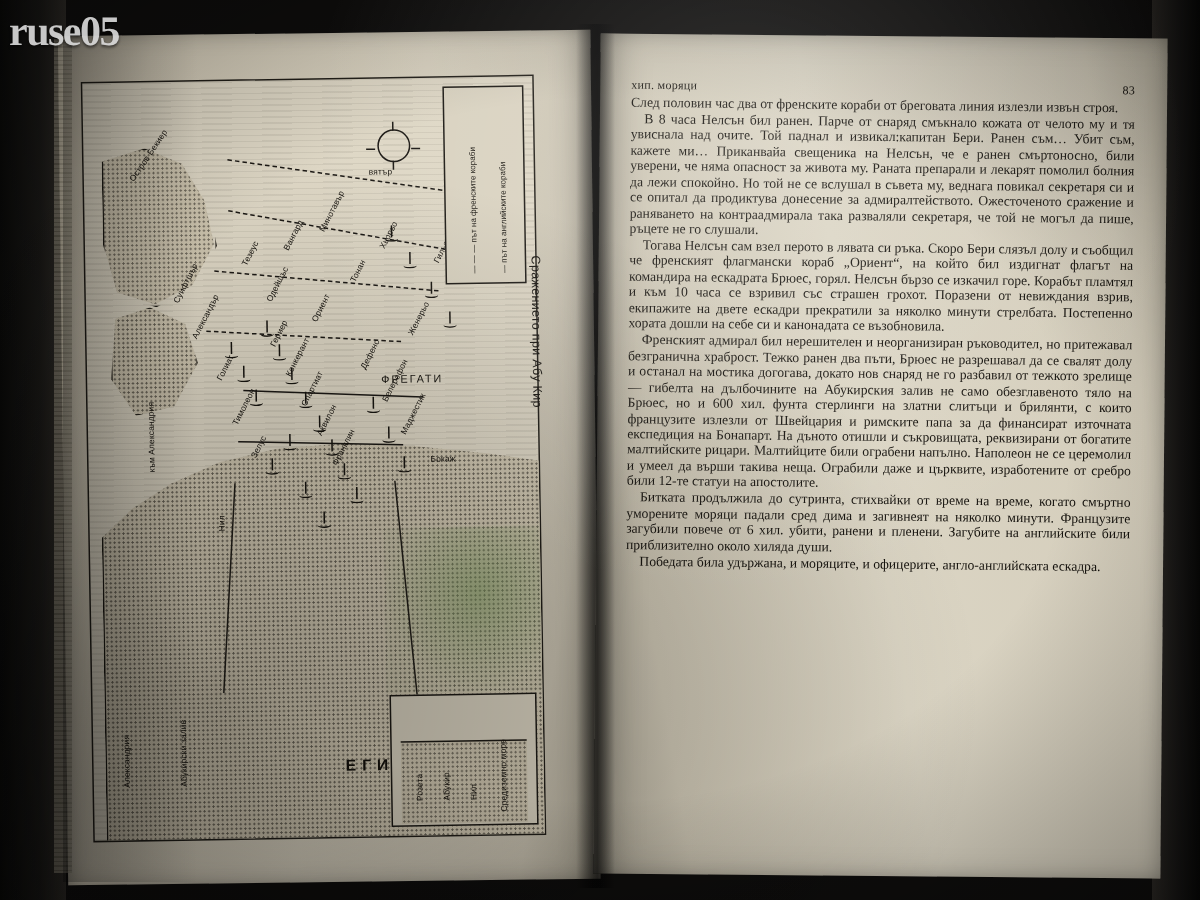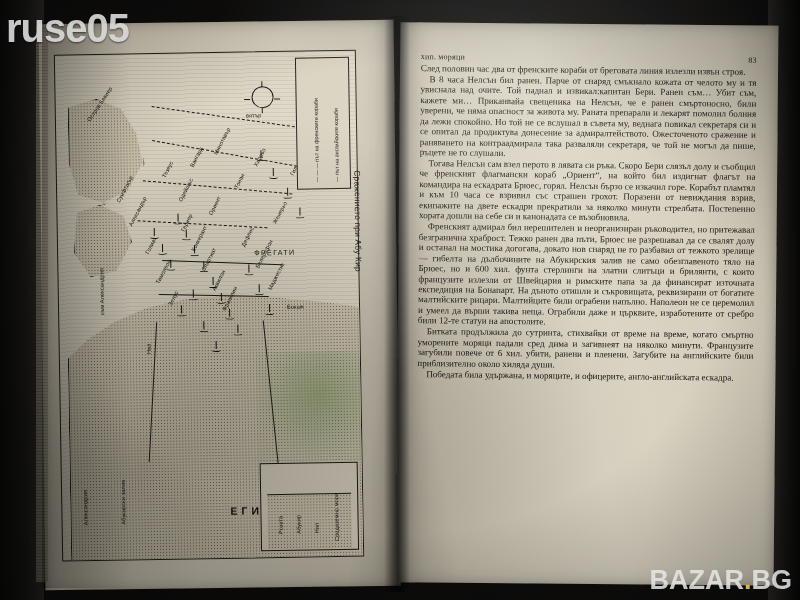--- a/index.html
+++ b/index.html
@@ -19,23 +19,23 @@
     height: 600px;
     background: #131210;
     overflow: hidden;
   }
 
   
   #wm-top {
     position: absolute;
     left: 6px;
     top: 6px;
-    font-family: Liberation Sans, sans-serif;
+    font-family: Liberation Serif, serif;
     font-weight: bold;
-    font-size: 40px;
+    font-size: 28px;
     letter-spacing: -1px;
     color: #d8d8d8;
     opacity: 0.92;
     text-shadow: 0 1px 2px rgba(0,0,0,0.6);
     z-index: 40;
   }
   #wm-bottom {
     position: absolute;
     right: 8px;
     bottom: 4px;
@@ -467,16 +467,13 @@
     </div>
 
     <div id="gutter"></div>
     <div id="edge-stack"></div>
   </div>
 
   <div id="blur-left"></div>
   <div id="glare"></div>
 
   <div id="wm-top">ruse05</div>
-  <div id="wm-bottom">
-    <span>BAZAR</span><span class="dot">.</span><span>BG</span>
-  </div>
 </div>
 
 </body></html>

